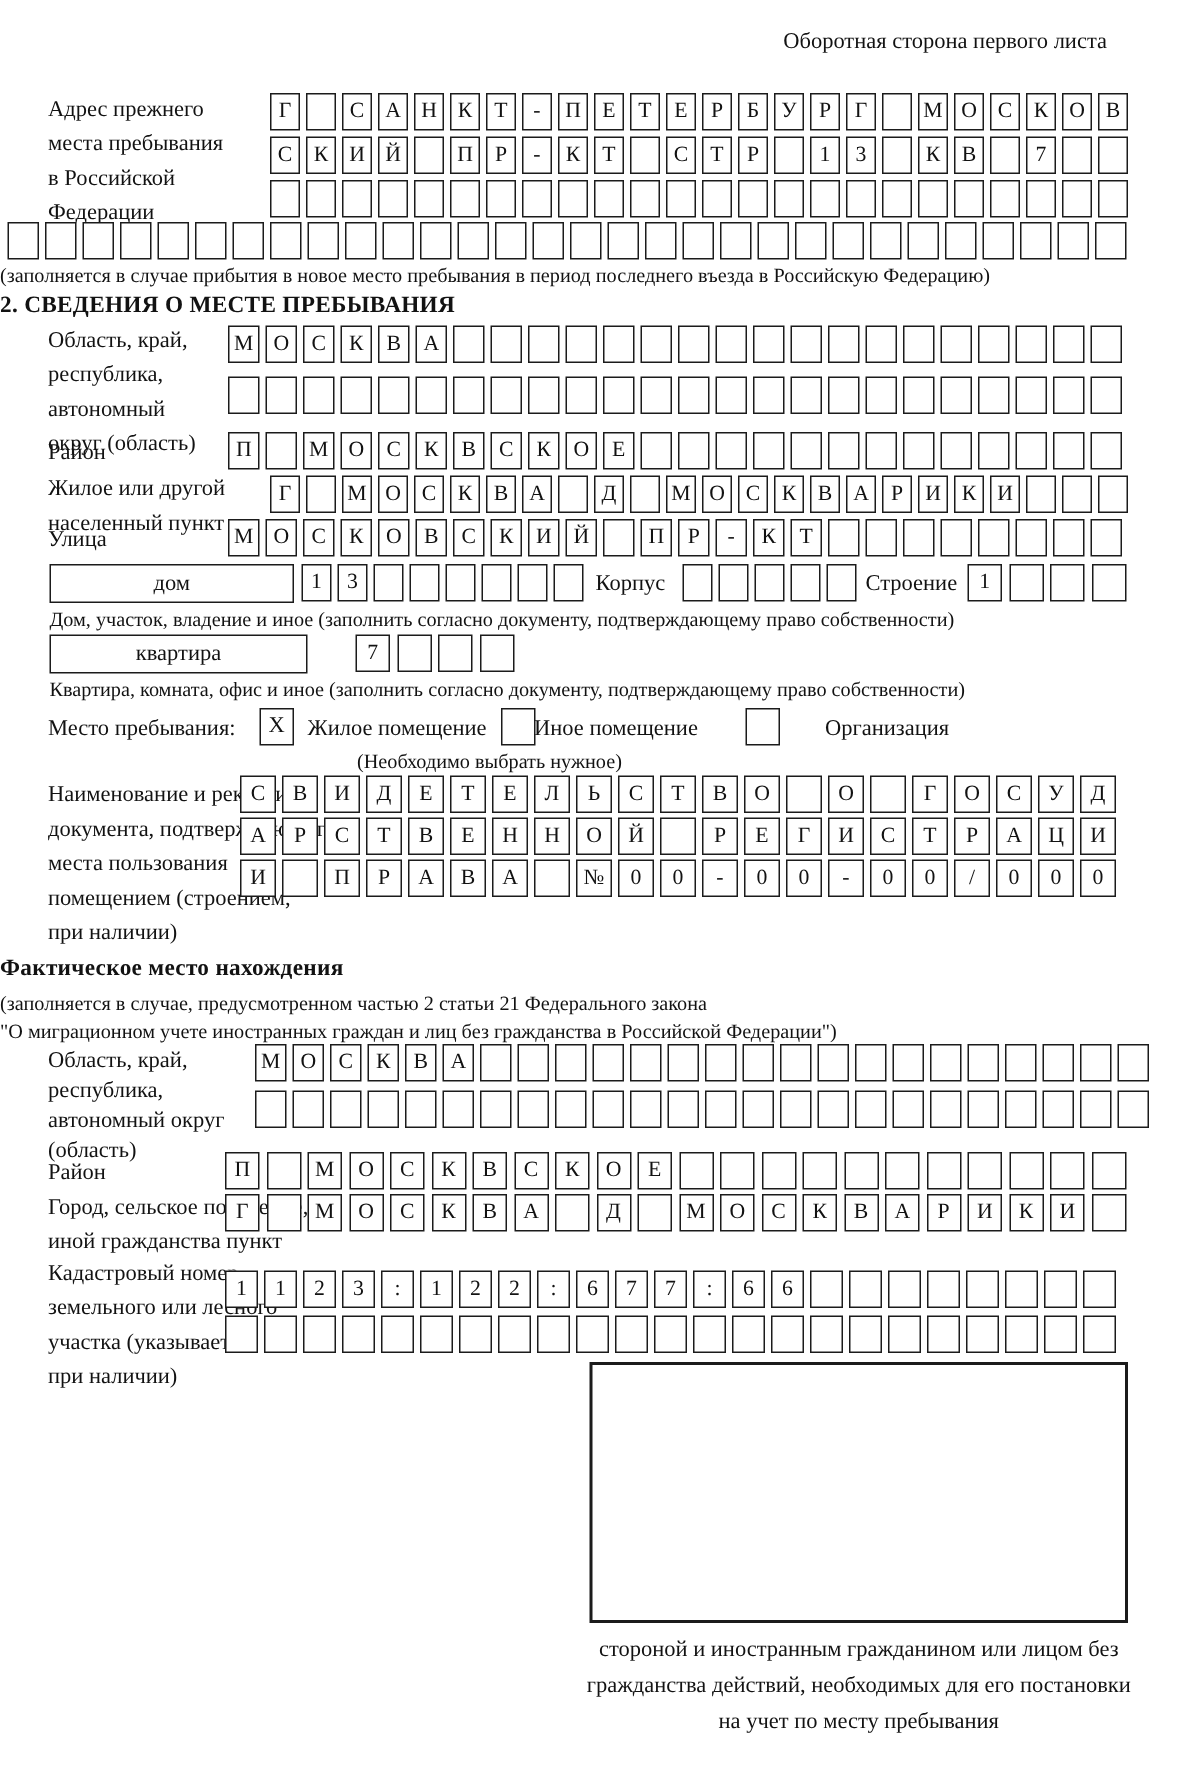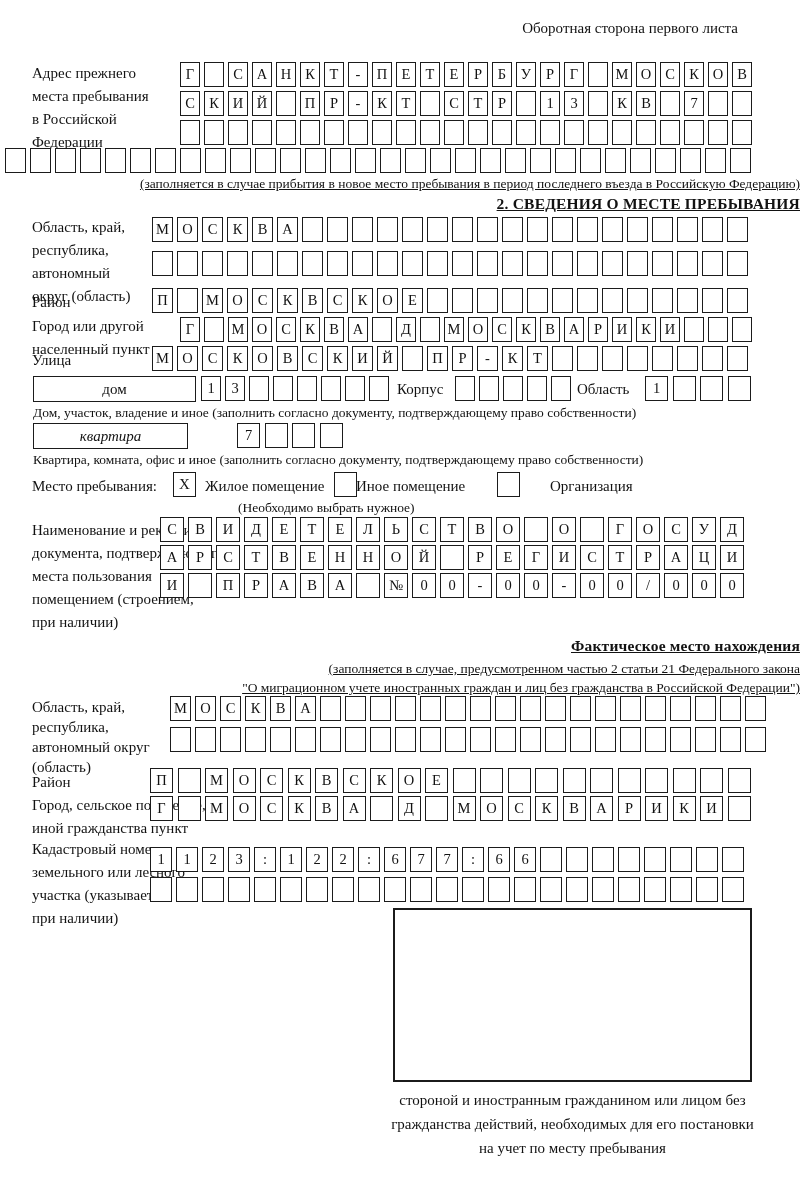--- a/index.html
+++ b/index.html
@@ -6,21 +6,21 @@
   html,body { background:#fff; }
   body {
     width: 800px; height: 1180px; position: relative;
     font-family: "Liberation Serif", "DejaVu Serif", serif;
     color: #121212;
   }
   .abs { position: absolute; }
   .lbl { font-size: 15px; line-height: 23px; }
   .lbl.tight { line-height: 20px; }
   .cap { font-size: 13.5px; }
-  .center { width: 800px; text-align: right; text-decoration: underline; }
+  .center { width: 800px; text-align: left; }
   .title { font-weight: bold; font-size: 15.5px; letter-spacing: .2px; }
   .row { display: flex; }
   .cell {
     flex: none; height: 25px;
     border: 1.5px solid #1b1b1b;
     display: flex; align-items: center; justify-content: center;
     font-size: 14.5px; background: #fff;
   }
   .r24 { gap: 4px; }  .r24 .cell { width: 20px; }
   .r25 { gap: 4px; }  .r25 .cell { width: 21px; }
@@ -245,21 +245,21 @@
     <div class="cell"></div>
     <div class="cell"></div>
     <div class="cell"></div>
     <div class="cell"></div>
     <div class="cell"></div>
     <div class="cell"></div>
     <div class="cell"></div>
   </div>
 
 <div class="abs lbl" style="left:32px; top:315px;">
-    <div>Город или другой</div>
+    <div>Жилое или другой</div>
     <div>населенный пункт</div>
   </div>
 <div class="abs row r24" style="left:180px; top:317px;">
     <div class="cell">Г</div>
     <div class="cell"></div>
     <div class="cell">М</div>
     <div class="cell">О</div>
     <div class="cell">С</div>
     <div class="cell">К</div>
     <div class="cell">В</div>
@@ -322,30 +322,30 @@
     <div class="cell"></div>
   </div>
 <div class="abs lbl" style="left:397px; top:378px;">Корпус</div>
 <div class="abs row r24" style="left:455px; top:376px;">
     <div class="cell"></div>
     <div class="cell"></div>
     <div class="cell"></div>
     <div class="cell"></div>
     <div class="cell"></div>
   </div>
-<div class="abs lbl" style="left:577px; top:378px;">Область</div>
+<div class="abs lbl" style="left:577px; top:378px;">Строение</div>
 <div class="abs row r275" style="left:645px; top:376px;">
     <div class="cell">1</div>
     <div class="cell"></div>
     <div class="cell"></div>
     <div class="cell"></div>
   </div>
 <div class="abs cap" style="left:33px; top:405px;text-align:center;">Дом, участок, владение и иное (заполнить согласно документу, подтверждающему право собственности)</div>
 
-<div class="abs bigbox" style="left:33px; top:423px; width:155px;font-style:italic;">квартира</div>
+<div class="abs bigbox" style="left:33px; top:423px; width:172px;">квартира</div>
 <div class="abs row r275" style="left:237px; top:423px;">
     <div class="cell">7</div>
     <div class="cell"></div>
     <div class="cell"></div>
     <div class="cell"></div>
   </div>
 <div class="abs cap" style="left:33px; top:452px;">Квартира, комната, офис и иное (заполнить согласно документу, подтверждающему право собственности)</div>
 
 <div class="abs lbl" style="left:32px; top:475px;">Место пребывания:</div>
 <div class="abs chk" style="left:173px; top:472px;">X</div>

